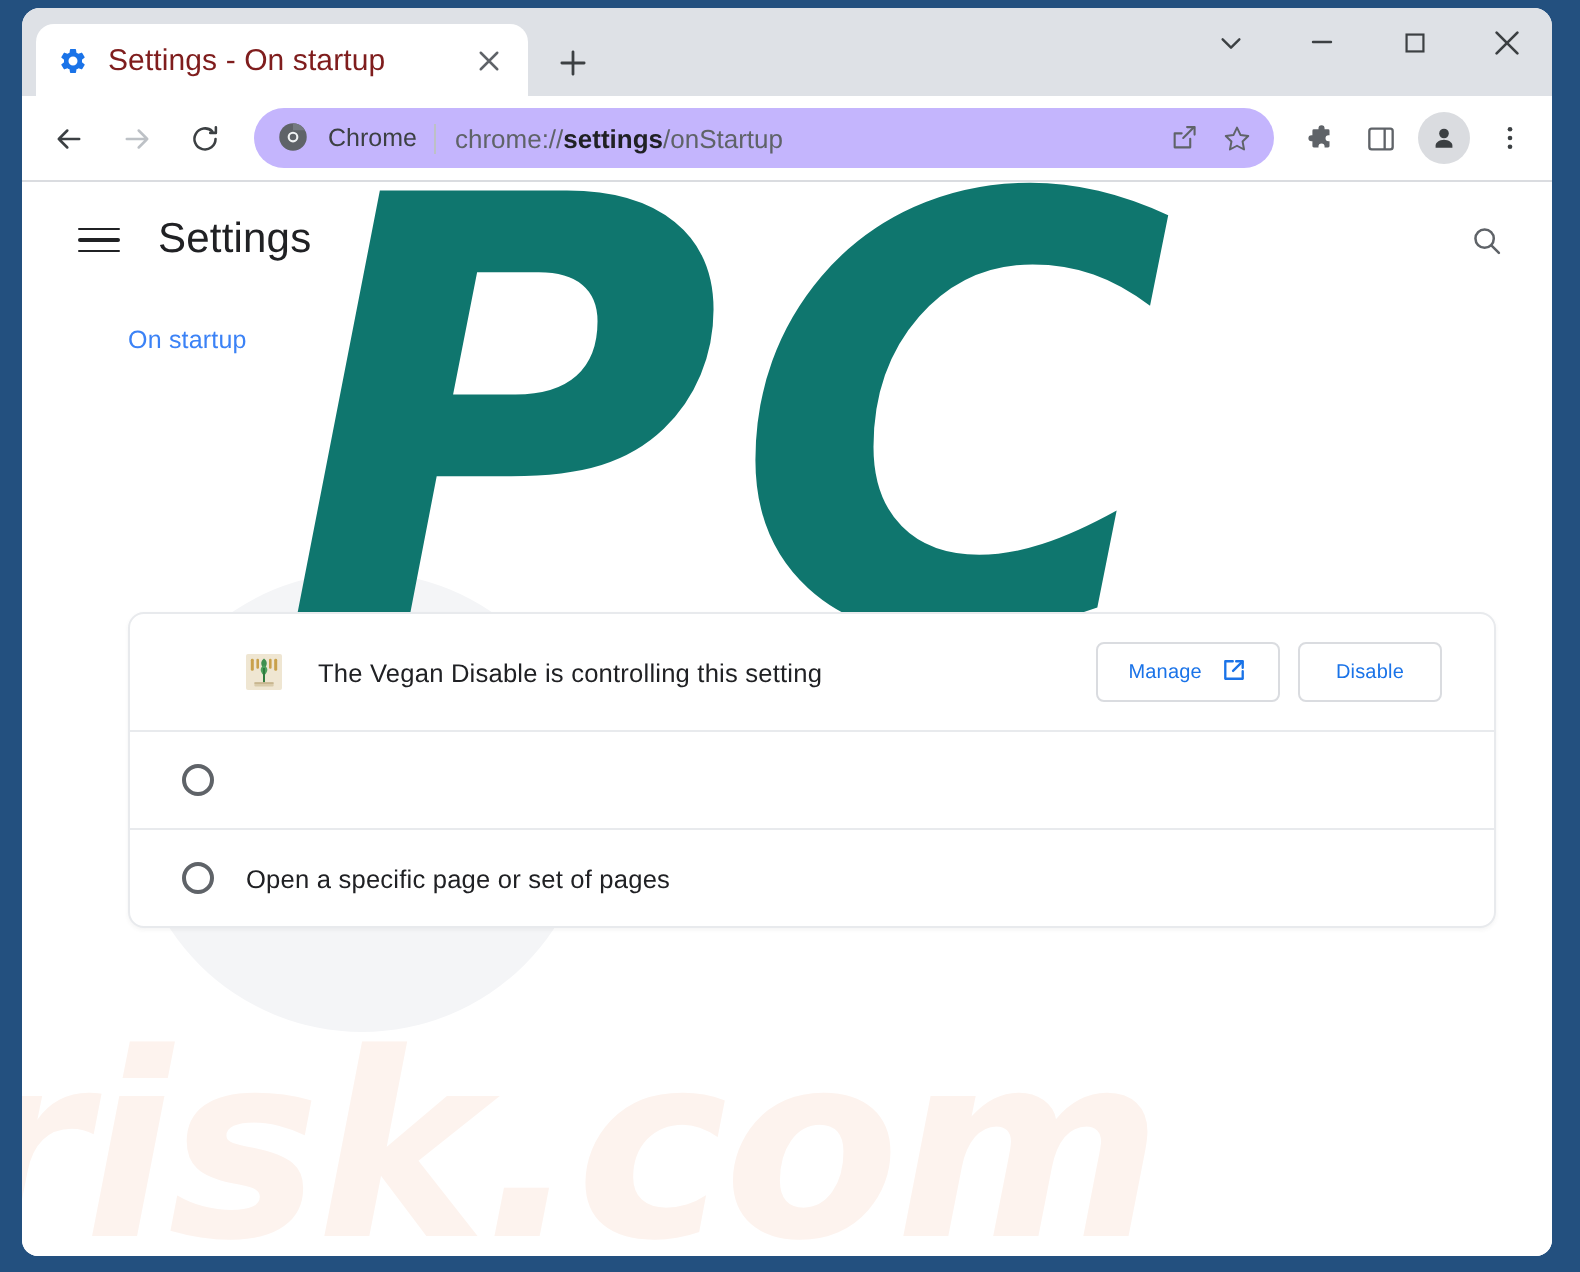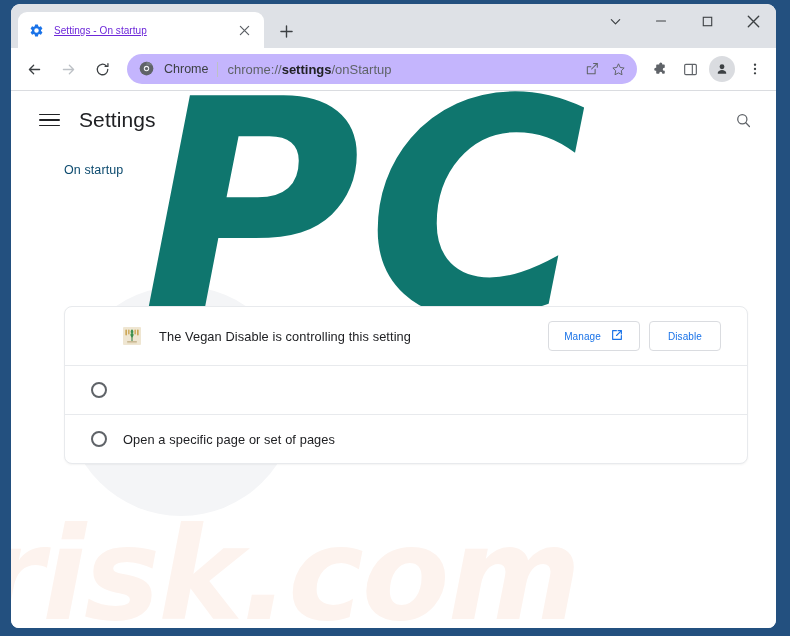--- a/index.html
+++ b/index.html
@@ -51,27 +51,26 @@
 
   #tab-favicon {
     width: 16px; height: 16px;
     flex: 0 0 16px;
     margin-right: 10px;
     display: flex; align-items: center; justify-content: center;
   }
 
   #tab-title {
     flex: 1 1 auto;
-    font-size: 10px;
-    color: #6d28d9;
+    font-size: 15px;
+    color: #7f1d1d;
     white-space: nowrap;
     overflow: hidden;
     text-overflow: ellipsis;
     letter-spacing: 0.05px;
-    text-decoration: underline;
   }
 
   #tab-close {
     width: 20px; height: 20px;
     flex: 0 0 20px;
     display: flex; align-items: center; justify-content: center;
     border-radius: 50%;
     color: #5f6368;
   }
 
@@ -276,21 +275,21 @@
     border-radius: 50%;
     color: #5f6368;
     flex: 0 0 30px;
   }
 
   #section-label {
     position: relative;
     z-index: 3;
     margin: 14px 0 0 53px;
     font-size: 12.5px;
-    color: #0c4a6e;
+    color: #3b82f6;
     letter-spacing: 0.1px;
   }
 
   
   #startup-card {
     position: absolute;
     left: 53px; top: 215px;
     width: 684px;
     background: #ffffff;
     border: 1px solid #e8eaed;

